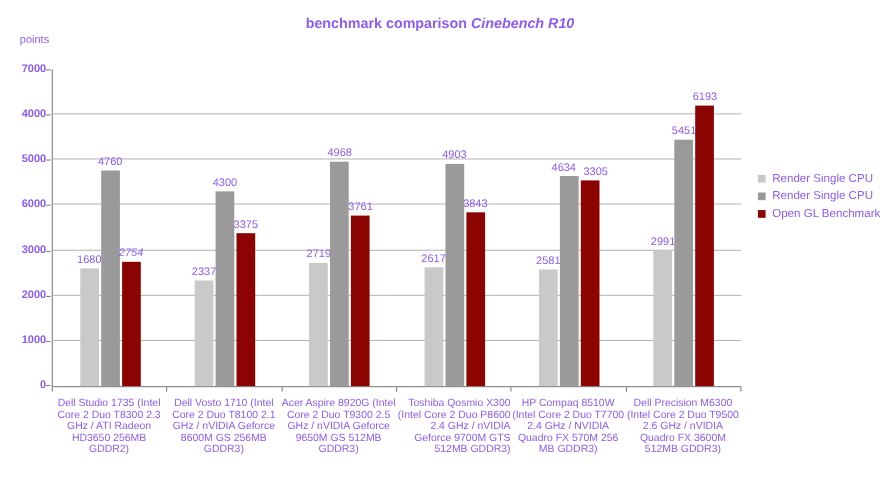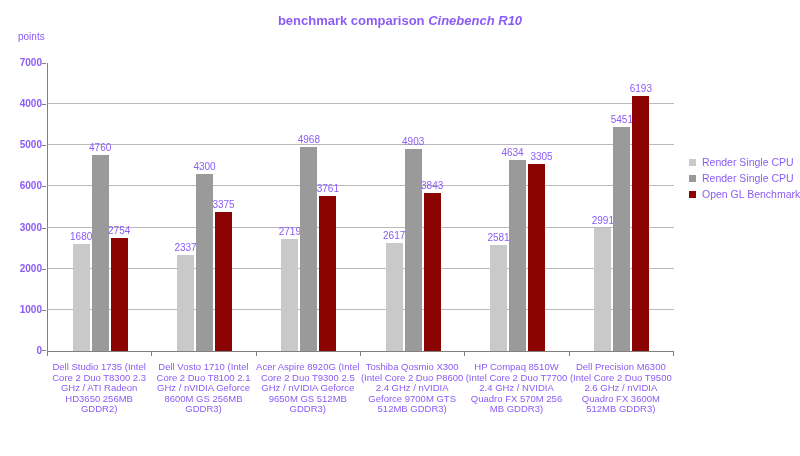--- a/index.html
+++ b/index.html
@@ -97,21 +97,21 @@
       <div class="gridline" style="top: 204.714px;"></div>
       <div class="gridline" style="top: 163.571px;"></div>
       <div class="gridline" style="top: 122.429px;"></div>
       <div class="gridline" style="top: 81.2857px;"></div>
       <div class="gridline" style="top: 40.1429px;"></div>
       <div class="bar" style="left: 24.6667px; width: 17px; height: 106.766px; background: rgb(201, 201, 201);"></div>
       <div class="bar-label" style="width: 44px; bottom: 108.766px; left: 11.1667px;">1680</div>
       <div class="bar" style="left: 43.6667px; width: 17px; height: 195.84px; background: rgb(154, 154, 154);"></div>
       <div class="bar-label" style="width: 44px; bottom: 197.84px; left: 30.1667px;">4760</div>
       <div class="bar" style="left: 62.6667px; width: 17px; height: 113.307px; background: rgb(139, 4, 2);"></div>
-      <div class="bar-label" style="width: 44px; bottom: 115.307px; left: 49.1667px;">2754</div>
+      <div class="bar-label" style="width: 44px; bottom: 115.307px; left: 49.1667px; font-style: italic;">2754</div>
       <div class="bar" style="left: 129px; width: 17px; height: 96.1509px; background: rgb(201, 201, 201);"></div>
       <div class="bar-label" style="width: 44px; bottom: 98.1509px; left: 115.5px;">2337</div>
       <div class="bar" style="left: 148px; width: 17px; height: 176.914px; background: rgb(154, 154, 154);"></div>
       <div class="bar-label" style="width: 44px; bottom: 178.914px; left: 134.5px;">4300</div>
       <div class="bar" style="left: 167px; width: 17px; height: 138.857px; background: rgb(139, 4, 2);"></div>
       <div class="bar-label" style="width: 44px; bottom: 140.857px; left: 153.5px;">3375</div>
       <div class="bar" style="left: 233.333px; width: 17px; height: 111.867px; background: rgb(201, 201, 201);"></div>
       <div class="bar-label" style="width: 44px; bottom: 113.867px; left: 219.833px;">2719</div>
       <div class="bar" style="left: 252.333px; width: 17px; height: 204.398px; background: rgb(154, 154, 154);"></div>
       <div class="bar-label" style="width: 44px; bottom: 206.398px; left: 238.833px;">4968</div>
@@ -160,21 +160,21 @@
       <div class="xtick-mark" style="left: 360px; top: 352px;"></div>
       <div class="xtick-mark" style="left: 464px; top: 352px;"></div>
       <div class="xtick-mark" style="left: 569px; top: 352px;"></div>
       <div class="xtick-mark" style="left: 673px; top: 352px;"></div>
     </div>
 
   <div id="cat-layer">
       <div class="cat-label" style="left: 47.1667px;">Dell Studio 1735 (Intel Core 2 Duo T8300 2.3 GHz / ATI Radeon HD3650 256MB GDDR2)</div>
       <div class="cat-label" style="left: 151.5px;">Dell Vosto 1710 (Intel Core 2 Duo T8100 2.1 GHz / nVIDIA Geforce 8600M GS 256MB GDDR3)</div>
       <div class="cat-label" style="left: 255.833px;">Acer Aspire 8920G (Intel Core 2 Duo T9300 2.5 GHz / nVIDIA Geforce 9650M GS 512MB GDDR3)</div>
-      <div class="cat-label" style="left: 360.167px;">Toshiba Qosmio X300 (Intel Core 2 Duo P8600 2.4 GHz / nVIDIA Geforce 9700M GTS 512MB GDDR3)</div>
+      <div class="cat-label" style="left: 360.167px; text-align: right;">Toshiba Qosmio X300 (Intel Core 2 Duo P8600 2.4 GHz / nVIDIA Geforce 9700M GTS 512MB GDDR3)</div>
       <div class="cat-label" style="left: 464.5px;">HP Compaq 8510W (Intel Core 2 Duo T7700 2.4 GHz / NVIDIA Quadro FX 570M 256 MB GDDR3)</div>
       <div class="cat-label" style="left: 568.833px;">Dell Precision M6300 (Intel Core 2 Duo T9500 2.6 GHz / nVIDIA Quadro FX 3600M 512MB GDDR3)</div>
     </div>
 
   <div id="legend">
       <div class="legend-item">
         <div class="legend-swatch" style="background: rgb(201, 201, 201);"></div>
         <div class="legend-text">Render Single CPU</div>
       </div>
       <div class="legend-item">

